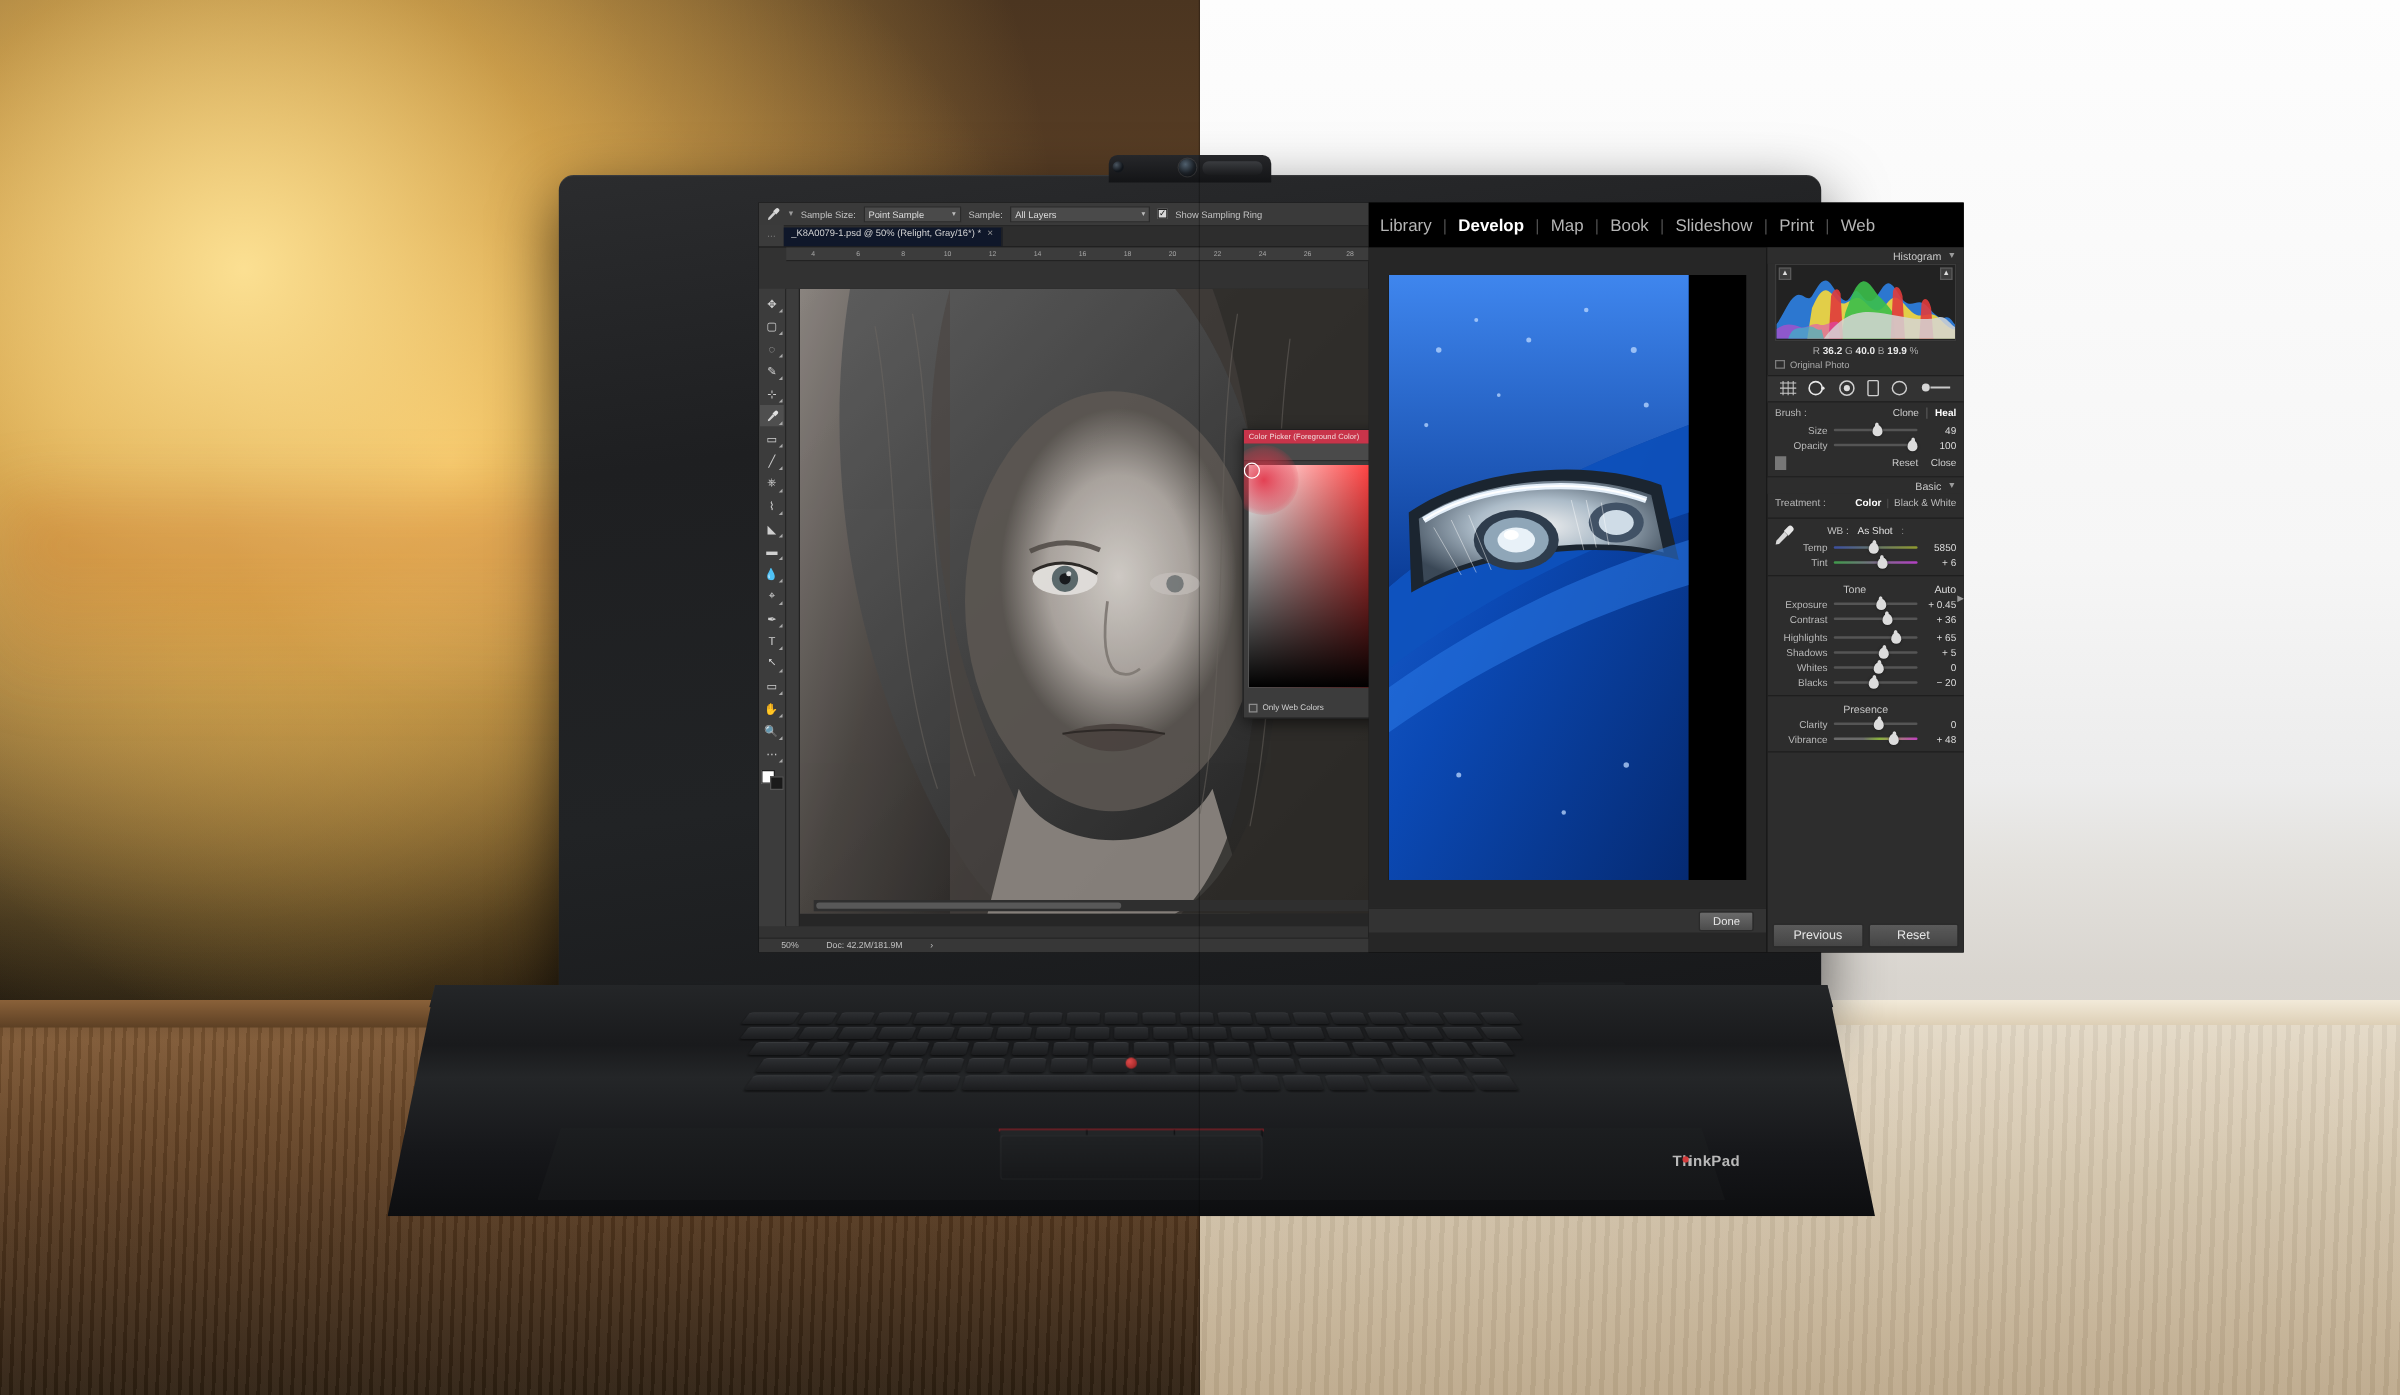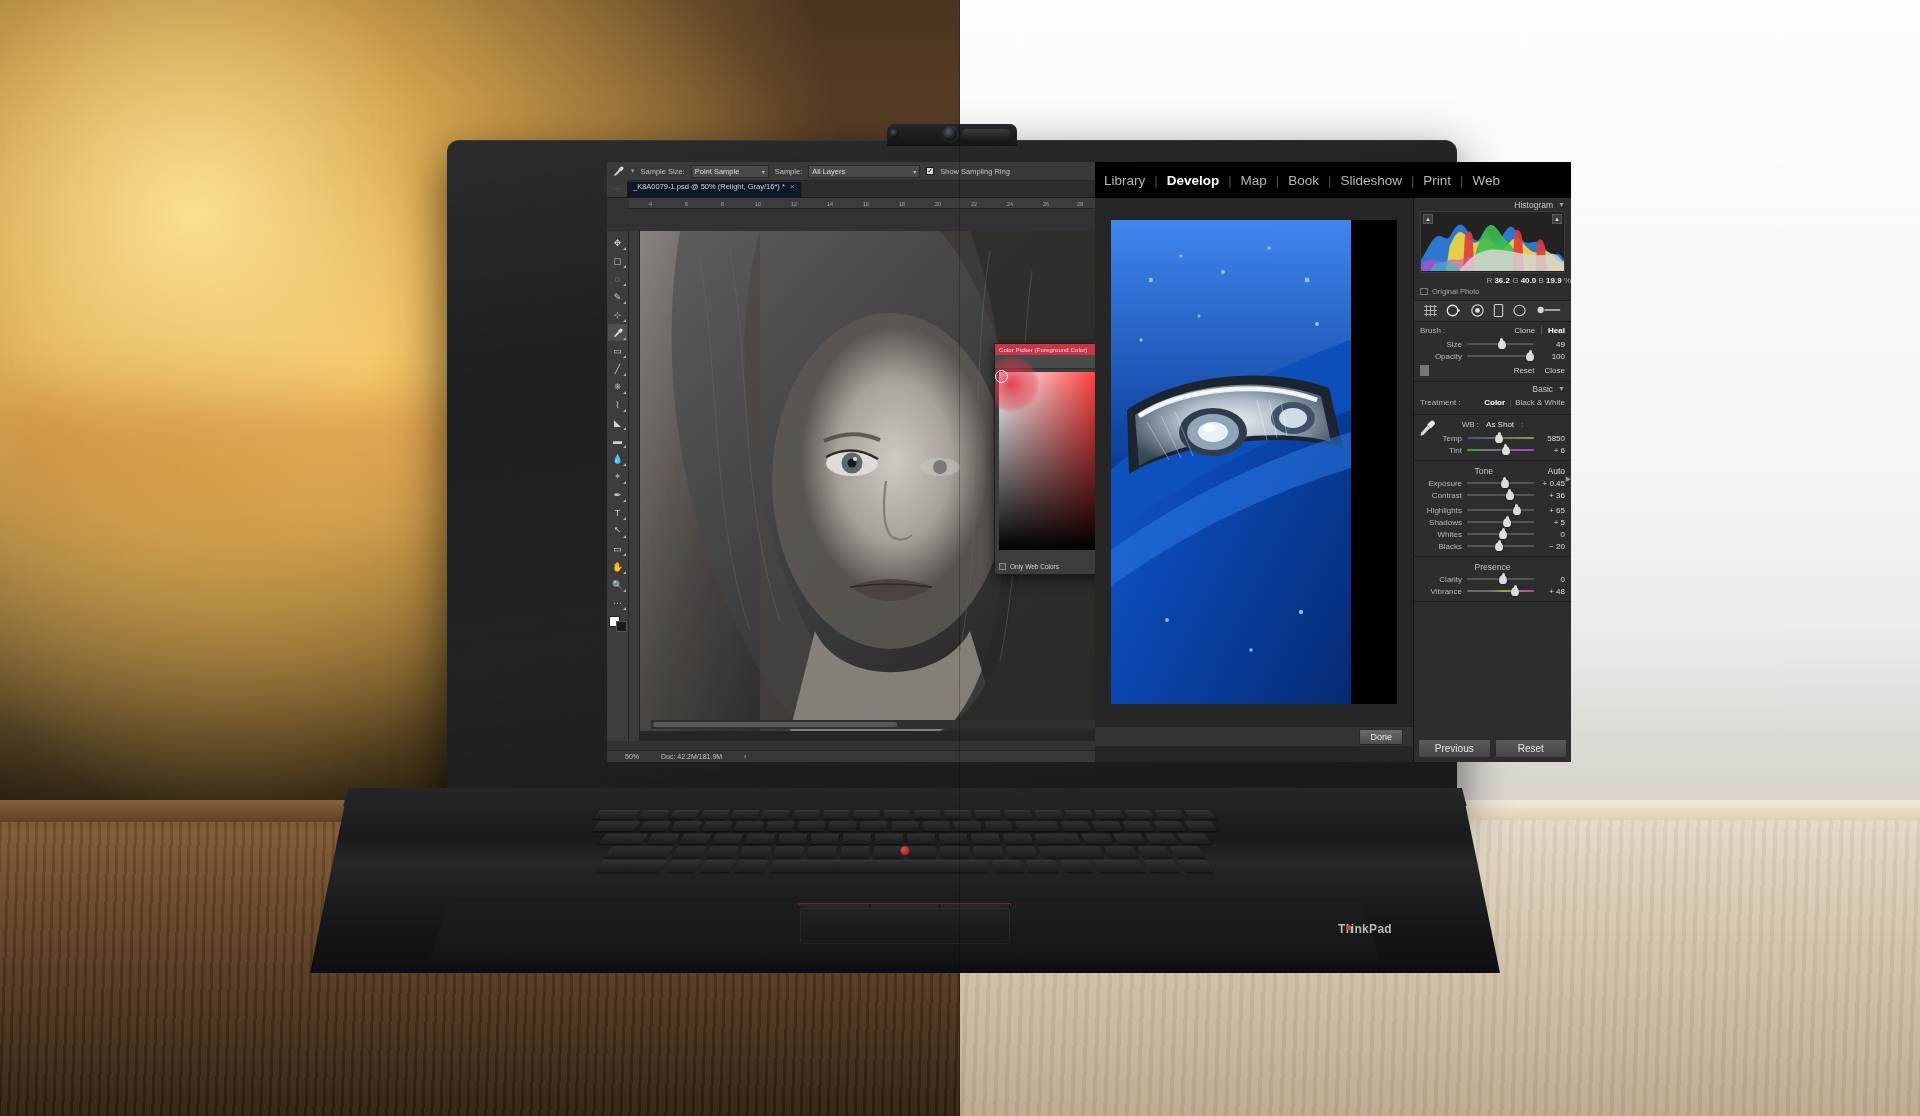--- a/index.html
+++ b/index.html
@@ -169,21 +169,21 @@
 
   .lr-right { width:158px; background:#2d2d2d; border-left:1px solid #141414;
               position:relative; color:#c2c2c2; font-size:8px; }
   .lr-panel-hdr { height:13px; display:flex; align-items:center; justify-content:flex-end;
                   padding-right:6px; gap:5px; font-size:8.5px; color:#c9c9c9; background:#2d2d2d; }
   .lr-panel-hdr .tri { font-size:7px; color:#9b9b9b; }
   .histo { margin:0 6px; height:62px; background:#222; border:1px solid #3b3b3b; position:relative; overflow:hidden; }
   .histo svg { position:absolute; inset:0; }
   .hcorner { position:absolute; width:10px;height:10px; background:#3d3d3d; border:1px solid #5a5a5a;
              display:flex;align-items:center;justify-content:center; color:#ddd; font-size:6px; }
-  .rgbline { text-align:right; font-size:8px; color:#aaa; padding:3px 0 2px; }
+  .rgbline { text-align:center; font-size:8px; color:#aaa; padding:3px 0 2px; }
   .rgbline b { color:#eaeaea; font-weight:bold; }
   .origphoto { display:flex; align-items:center; gap:4px; padding:0 6px 4px; font-size:7.5px; color:#a9a9a9; }
   .origphoto i { width:8px;height:7px;border:1px solid #7d7d7d; display:block; }
 
   .toolrow { height:22px; background:#333; border-top:1px solid #1e1e1e; border-bottom:1px solid #1e1e1e;
              display:flex; align-items:center; justify-content:space-around; padding:0 5px; }
   .lr-sec { padding:3px 6px 4px; border-bottom:1px solid #1e1e1e; }
   .rowline { display:flex; align-items:center; height:12px; font-size:8px; }
   .rowline .lbl { width:42px; text-align:right; color:#b9b9b9; }
   .rowline .val { width:26px; text-align:right; color:#dcdcdc; }

